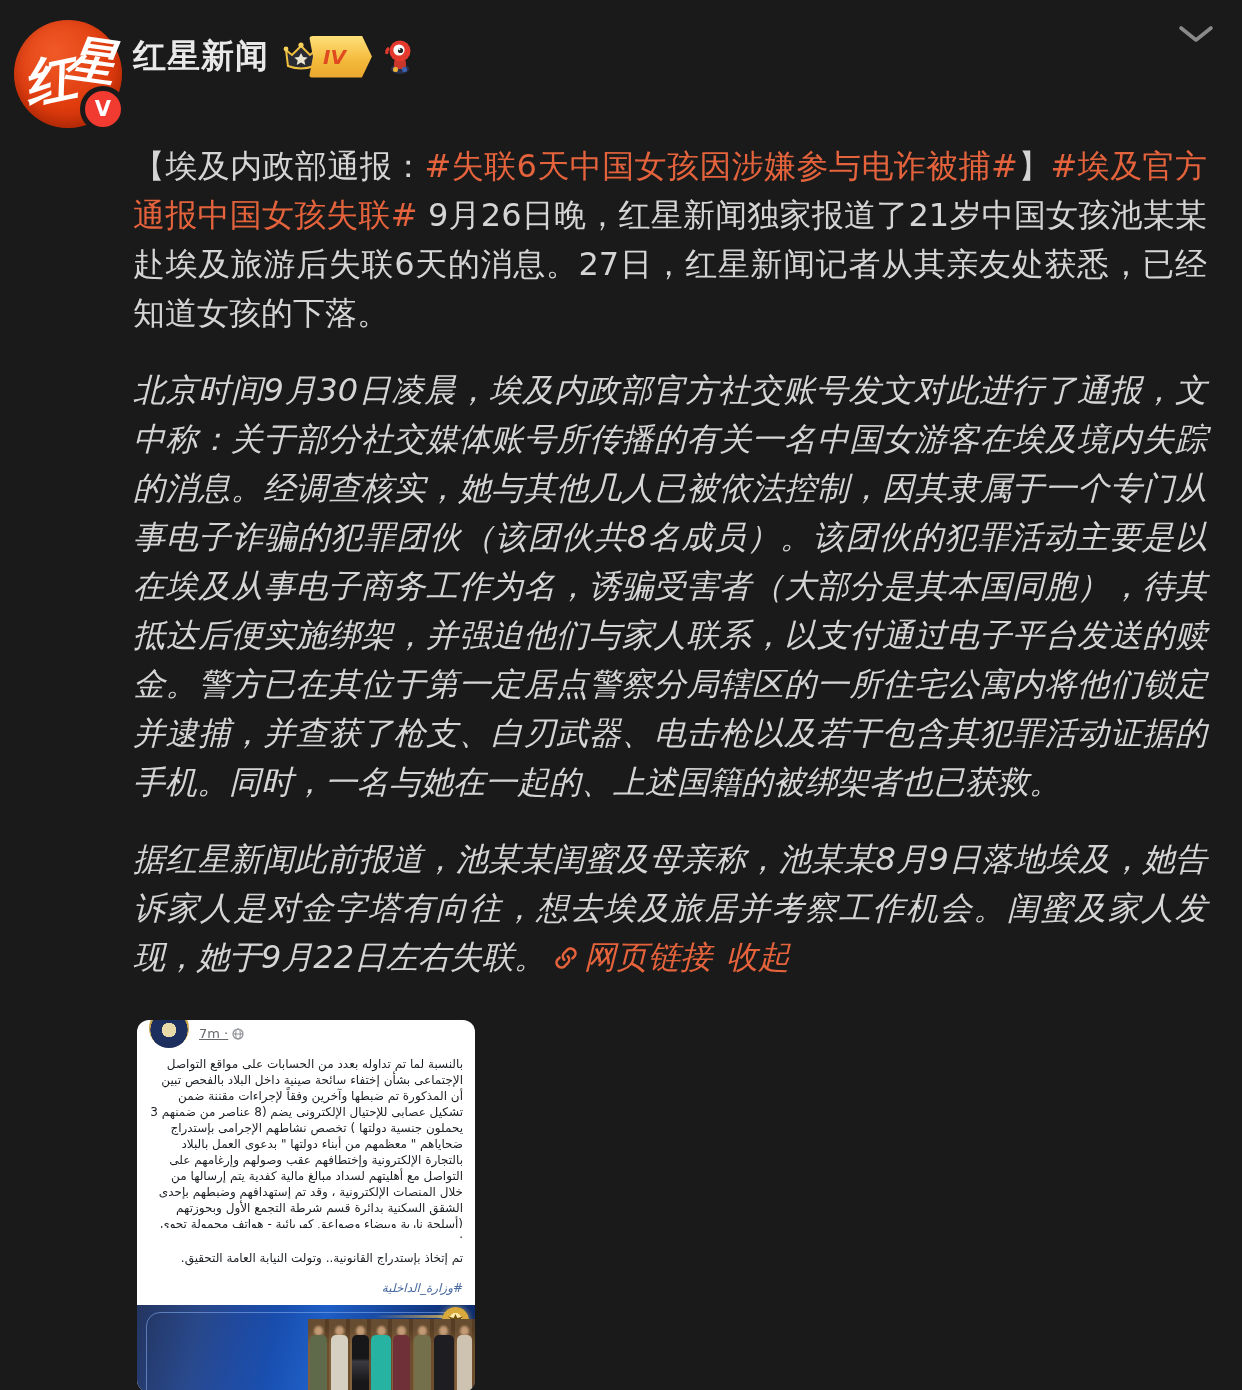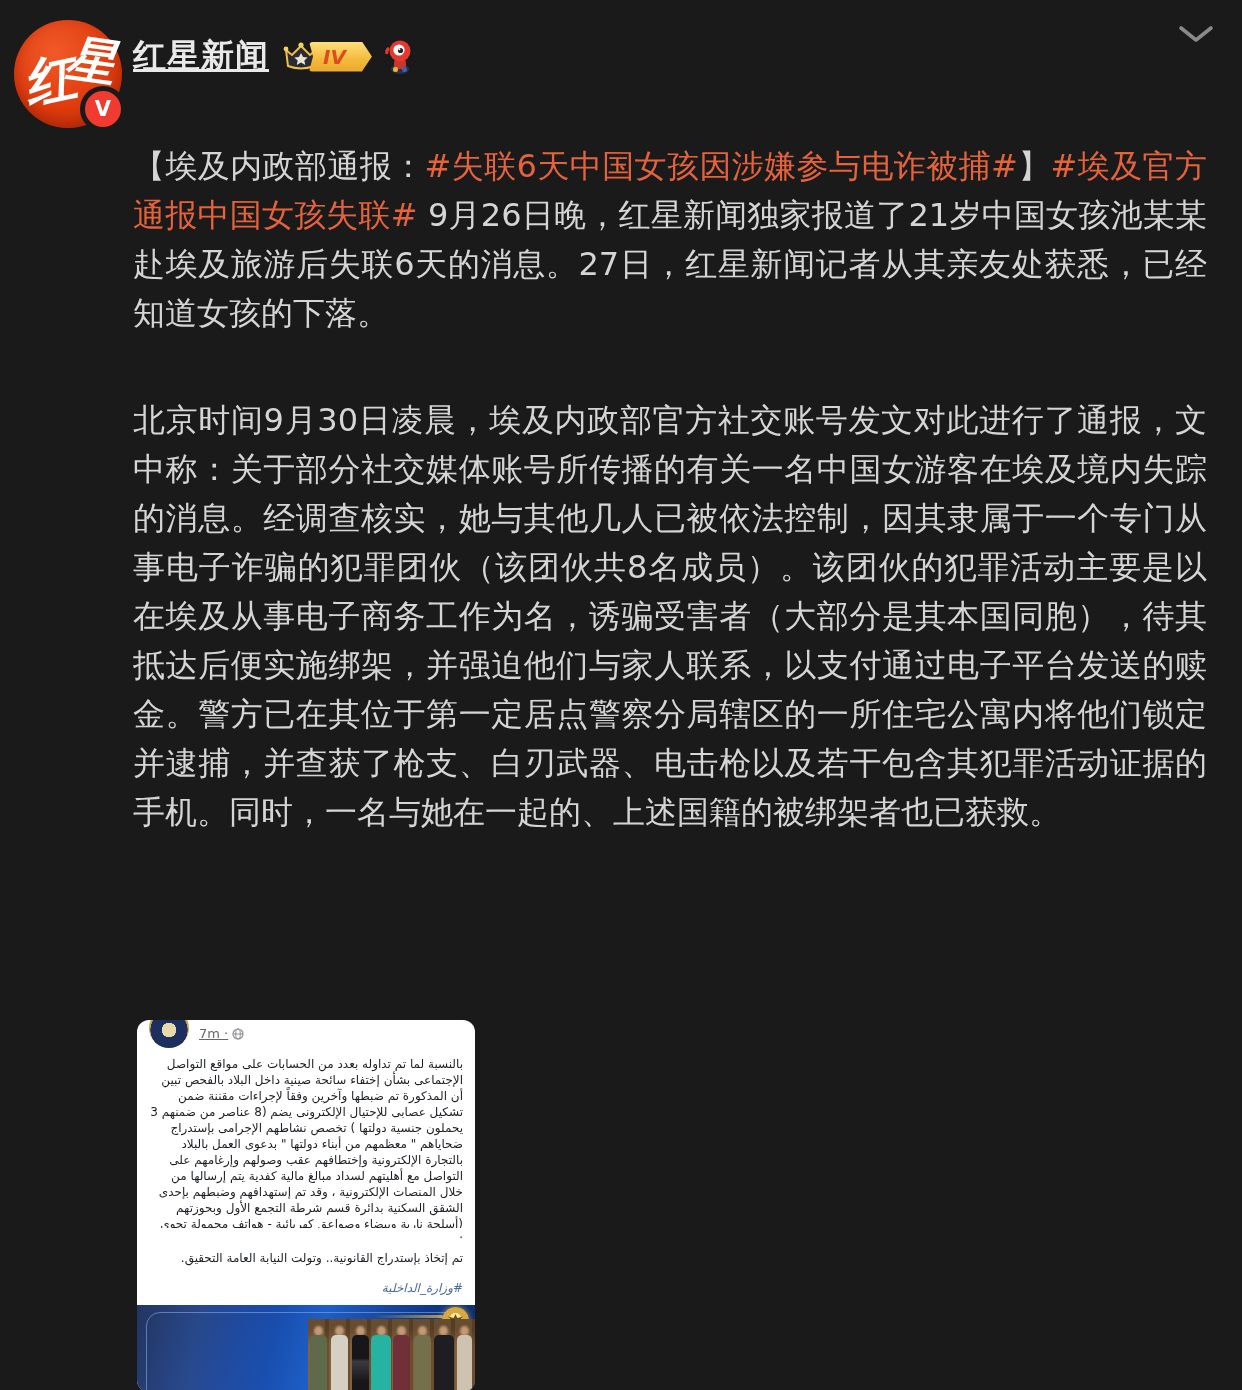--- a/index.html
+++ b/index.html
@@ -18,45 +18,45 @@
     box-shadow:inset 0 -6px 14px rgba(120,20,0,.45);
   }
   .avatar .cal1{position:absolute;left:10px;top:26px;color:#fff;font-size:52px;font-weight:bold;transform:rotate(-12deg);font-style:italic;}
   .avatar .cal2{position:absolute;left:52px;top:8px;color:#fff;font-size:50px;font-weight:bold;transform:rotate(8deg);font-style:italic;}
   .v-badge{
     position:absolute;right:-4px;bottom:-4px;width:36px;height:36px;border-radius:50%;
     background:#f23b30;border:5px solid #1a1a1a;color:#fff;font-weight:bold;font-size:21px;
     display:flex;align-items:center;justify-content:center;
   }
   .name-row{position:absolute;left:133px;top:34px;display:flex;align-items:center;gap:12px;}
-  .author-name{color:#e9e9e9;font-size:33px;font-weight:bold;letter-spacing:1px;text-decoration:underline;}
+  .author-name{color:#e9e9e9;font-size:33px;font-weight:bold;letter-spacing:1px;}
   .vip-badge{display:inline-flex;align-items:center;position:relative;}
   .vip-ribbon{
-    display:inline-flex;align-items:center;height:30px;padding:0 26px 0 14px;margin-left:-12px;
+    display:inline-flex;align-items:center;height:42px;padding:0 26px 0 14px;margin-left:-12px;
     background:linear-gradient(180deg,#ffe07a 0%,#f3b93a 60%,#eaa72e 100%);
     clip-path:polygon(0 0, calc(100% - 10px) 0, 100% 50%, calc(100% - 10px) 100%, 0 100%, 4px 50%);
     border-radius:4px;color:#e04a20;font-weight:bold;font-size:20px;font-style:italic;
   }
   .meta-row{position:absolute;left:133px;top:84px;display:flex;align-items:center;}
   .tag-badge{
     border:2px solid #a9773d;border-radius:9px;color:#cf9050;font-size:25px;
     padding:3px 10px;line-height:1.2;
   }
   .meta-text{color:#909090;font-size:28px;margin-left:18px;}
   .meta-text.edited{margin-left:26px;}
   .collapse-chevron{position:absolute;right:26px;top:24px;cursor:pointer;}
 
   
   .content{
     position:absolute;left:0;top:142px;width:1242px;box-sizing:border-box;
     padding:0 35px 0 133px;color:#d5d5d5;font-size:32px;line-height:49px;
     text-align:justify;
   }
   .content p{margin:0;}
-  .content p + p{margin-top:58px;}
+  .content p + p{margin-top:28px;font-style:italic;}
   .hashtag-link,.web-link,.collapse-link{color:#e5633c;text-decoration:none;cursor:pointer;}
   .link-icon{display:inline-block;vertical-align:-4px;margin:0 4px 0 6px;}
   .collapse-link{margin-left:14px;}
 
   
   .embed-card{
     position:absolute;left:137px;top:1020px;width:338px;height:372px;
     background:#ffffff;border-radius:12px;overflow:hidden;cursor:pointer;
   }
   .embed-logo{
@@ -153,20 +153,24 @@
 
   <div class="collapse-chevron">
     <svg width="40" height="22" viewBox="0 0 40 22">
       <polyline points="5,4 20,16 35,4" stroke="#8a8a8a" stroke-width="3.6" fill="none" stroke-linecap="round" stroke-linejoin="round"></polyline>
     </svg>
   </div>
 
   <div class="content">
     <p><span>【埃及内政部通报：</span><span class="hashtag-link">#失联6天中国女孩因涉嫌参与电诈被捕#</span><span>】</span><span class="hashtag-link">#埃及官方通报中国女孩失联#</span><span> 9月26日晚，红星新闻独家报道了21岁中国女孩池某某赴埃及旅游后失联6天的消息。27日，红星新闻记者从其亲友处获悉，已经知道女孩的下落。</span></p>
     <p>北京时间9月30日凌晨，埃及内政部官方社交账号发文对此进行了通报，文中称：关于部分社交媒体账号所传播的有关一名中国女游客在埃及境内失踪的消息。经调查核实，她与其他几人已被依法控制，因其隶属于一个专门从事电子诈骗的犯罪团伙（该团伙共8名成员）。该团伙的犯罪活动主要是以在埃及从事电子商务工作为名，诱骗受害者（大部分是其本国同胞），待其抵达后便实施绑架，并强迫他们与家人联系，以支付通过电子平台发送的赎金。警方已在其位于第一定居点警察分局辖区的一所住宅公寓内将他们锁定并逮捕，并查获了枪支、白刃武器、电击枪以及若干包含其犯罪活动证据的手机。同时，一名与她在一起的、上述国籍的被绑架者也已获救。</p>
+    <p><span>据红星新闻此前报道，池某某闺蜜及母亲称，池某某8月9日落地埃及，她告诉家人是对金字塔有向往，想去埃及旅居并考察工作机会。闺蜜及家人发现，她于9月22日左右失联。</span><span class="link-icon"><svg width="28" height="28" viewBox="0 0 24 24" fill="none" stroke="#e5633c" stroke-width="2.2" stroke-linecap="round">
+            <path d="M10.5 13.5a4.2 4.2 0 0 1 0-5.9l2.8-2.8a4.2 4.2 0 0 1 5.9 5.9l-1.7 1.7"></path>
+            <path d="M13.5 10.5a4.2 4.2 0 0 1 0 5.9l-2.8 2.8a4.2 4.2 0 0 1-5.9-5.9l1.7-1.7"></path>
+          </svg></span><span class="web-link">网页链接</span><span class="collapse-link">收起</span></p>
   </div>
 
   <div class="embed-card">
     <div class="embed-logo"></div>
     <div class="embed-time">
       <span>7m ·</span>
       <svg width="12" height="12" viewBox="0 0 12 12">
         <circle cx="6" cy="6" r="5" fill="none" stroke="#8a8d91" stroke-width="1.2"></circle>
         <ellipse cx="6" cy="6" rx="2.3" ry="5" fill="none" stroke="#8a8d91" stroke-width="1"></ellipse>
         <line x1="1" y1="6" x2="11" y2="6" stroke="#8a8d91" stroke-width="1"></line>

